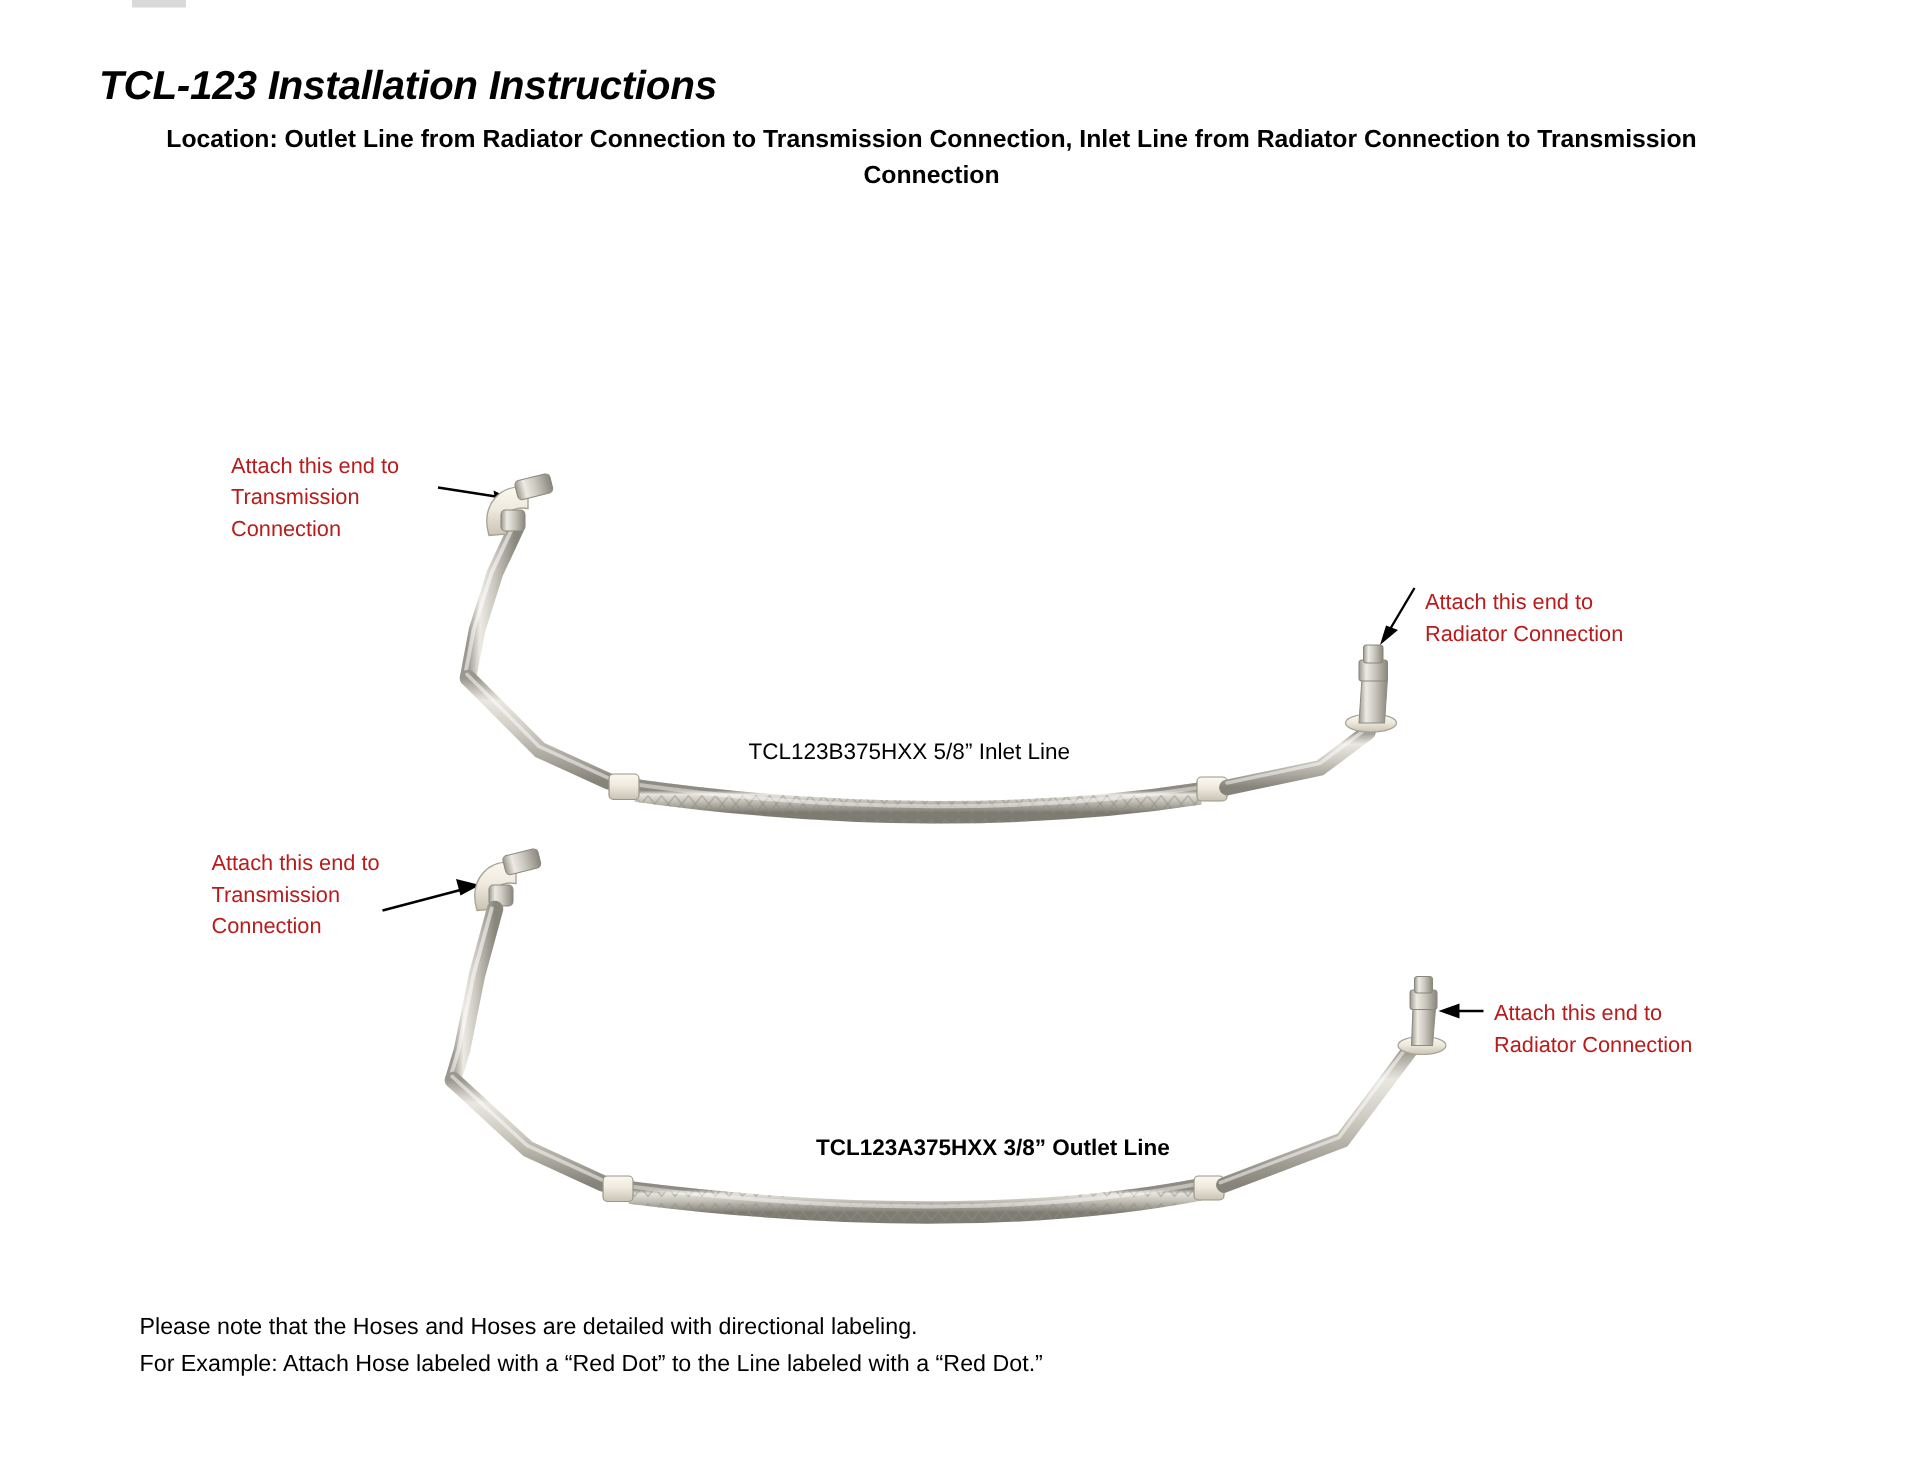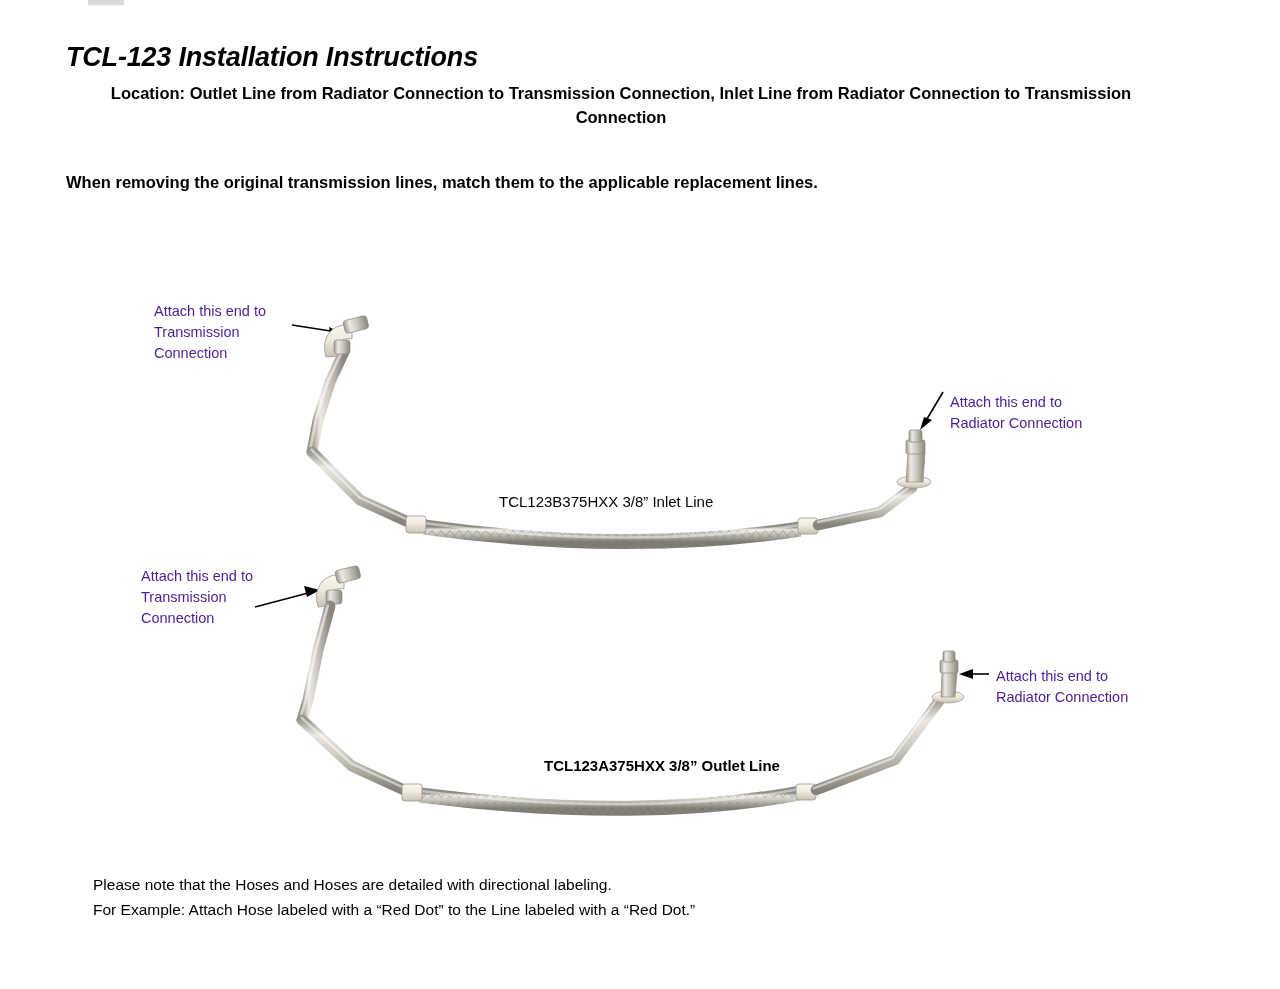--- a/index.html
+++ b/index.html
@@ -47,21 +47,21 @@
     top: 173px;
     font-size: 16.5px;
     font-weight: bold;
     white-space: nowrap;
   }
   
   .callout {
     position: absolute;
     font-size: 14.5px;
     line-height: 1.45;
-    color: #4c1d95;
+    color: #b91c1c;
     white-space: pre-line;
   }
   #callout-inlet-trans  { left: 154px; top: 301px; width: 150px; }
   #callout-inlet-rad    { left: 950px; top: 392px; width: 210px; }
   #callout-outlet-trans { left: 141px; top: 566px; width: 150px; }
   #callout-outlet-rad   { left: 996px; top: 666px; width: 210px; }
 
   
   .partlabel {
     position: absolute;
@@ -103,37 +103,36 @@
 <body>
 
 <div class="page">
 
   <div class="topbar-smudge"></div>
 
   <div class="title">TCL-123 Installation Instructions</div>
 
   <div class="location">Location: Outlet Line from Radiator Connection to Transmission Connection, Inlet Line from Radiator Connection to Transmission Connection</div>
 
-  <div class="match-note">When removing the original transmission lines, match them to the applicable replacement lines.</div>
 
   <div class="callout" id="callout-inlet-trans">Attach this end to
 Transmission
 Connection</div>
 
   <div class="callout" id="callout-inlet-rad">Attach this end to
 Radiator Connection</div>
 
   <div class="callout" id="callout-outlet-trans">Attach this end to
 Transmission
 Connection</div>
 
   <div class="callout" id="callout-outlet-rad">Attach this end to
 Radiator Connection</div>
 
-  <div class="partlabel" id="label-inlet">TCL123B375HXX  3/8” Inlet Line</div>
+  <div class="partlabel" id="label-inlet">TCL123B375HXX  5/8” Inlet Line</div>
 
   <div class="partlabel" id="label-outlet">TCL123A375HXX  3/8” Outlet Line</div>
 
   <div class="footer">Please note that the Hoses and Hoses are detailed with directional labeling.
 For Example: Attach Hose labeled with a “Red Dot” to the Line labeled with a “Red Dot.”</div>
 
   <svg class="art" viewBox="0 0 1280 989" xmlns="http://www.w3.org/2000/svg">
     <defs>
       <linearGradient id="tubeGrad" x1="0" y1="0" x2="0" y2="1">
         <stop offset="0%" stop-color="#9a988e"></stop>

